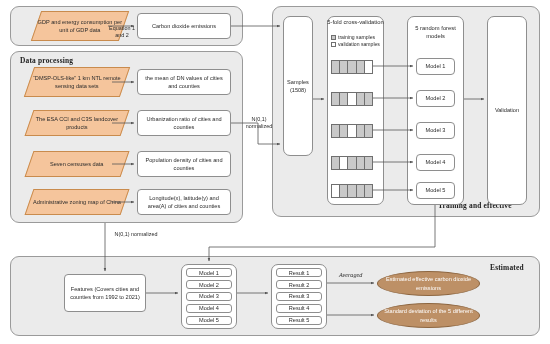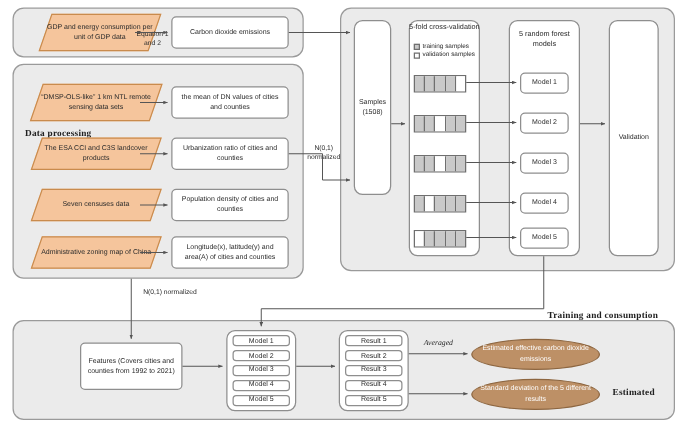--- a/index.html
+++ b/index.html
@@ -27,21 +27,20 @@
     box-sizing:border-box;
   }
   .panel-title{
     position:absolute;
     font-family:"Liberation Serif", serif;
     font-weight:bold;
     font-size:7.4px;
     color:#202020;
     letter-spacing:.2px;
     white-space:nowrap;
-    margin-top:46px;
   }
   
   .box{
     position:absolute;
     background:#ffffff;
     border:1px solid #8e8e8e;
     border-radius:4px;
     box-sizing:border-box;
     display:flex;
     align-items:center;
@@ -176,21 +175,21 @@
 <body>
 
 <div id="canvas">
 
   <div class="panel" style="left:10px;top:6px;width:233px;height:40px;"></div>
 
   <div class="panel" style="left:10px;top:51px;width:233px;height:172px;"></div>
   <div class="panel-title" style="left:20px;top:56px;">Data processing</div>
 
   <div class="panel" style="left:272px;top:6px;width:268px;height:211px;"></div>
-  <div class="panel-title" style="left:438px;top:201px;">Training and consumption</div>
+  <div class="panel-title" style="left:438px;top:201px;">Training and effective</div>
 
   <div class="panel" style="left:10px;top:256px;width:530px;height:80px;"></div>
   <div class="panel-title" style="left:490px;top:263px;">Estimated</div>
 
   <div class="par" style="left:36px;top:11px;width:88px;height:30px;">
     <span>GDP and energy consumption per unit of GDP data</span>
   </div>
   <div class="box" style="left:137px;top:13px;width:94px;height:26px;">
     <span>Carbon dioxide emissions</span>
   </div>

